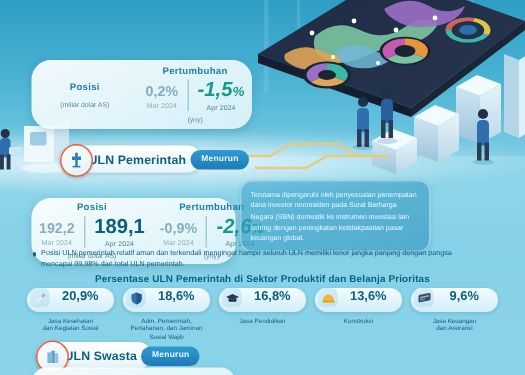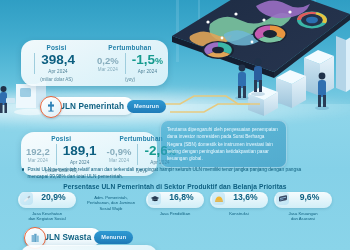--- a/index.html
+++ b/index.html
@@ -39,21 +39,21 @@
   
   .stat-wrap{display:flex;height:100%;align-items:center;}
   .stat-col{flex:1;display:flex;flex-direction:column;align-items:center;justify-content:center;}
   .stat-head{font-size:6.4px;font-weight:700;color:#1f7fa8;letter-spacing:.2px;margin-bottom:2px;}
   .stat-row{display:flex;align-items:baseline;justify-content:center;gap:0;}
   .stat-old,.stat-new{display:flex;flex-direction:column;align-items:center;padding:0 5px;}
   .stat-old{opacity:.62;}
   .v-div{width:1px;align-self:stretch;background:#9fcddd;margin:0 1px;}
   .big-old{font-size:9.5px;font-weight:700;color:#4c7f96;line-height:1.05;}
   .big-new{font-size:13.5px;font-weight:700;color:#0d5f80;line-height:1.05;}
-  .big-new.green{color:#159a8e;}
+  .big-new.green{color:#159a8e;font-style:italic;}
   .sub-date{font-size:4.6px;color:#4c7f96;margin-top:1px;letter-spacing:.1px;}
   .unit{font-size:4.6px;color:#58889c;margin-top:3px;}
   .pct-sign{font-size:9px;}
 
   
   .badge{
     position:absolute;display:flex;align-items:center;height:18px;
   }
   .badge-pill{
     display:flex;align-items:center;height:18px;border-radius:9px;padding:0 10px 0 19px;
@@ -250,24 +250,20 @@
       </g>
     </svg>
   </div>
 
   <div class="card" style="left:21px;top:40px;width:147px;height:46px;">
     <div class="stat-wrap">
       <div class="stat-col">
         <div class="stat-head">Posisi</div>
         <div class="stat-row">
           <div class="v-div"></div>
-          <div class="stat-new">
-            <div class="big-new">398,4</div>
-            <div class="sub-date">Apr 2024</div>
-          </div>
         </div>
         <div class="unit">(miliar dolar AS)</div>
       </div>
 
       <div class="stat-col">
         <div class="stat-head">Pertumbuhan</div>
         <div class="stat-row">
           <div class="stat-old">
             <div class="big-old">0,2%</div>
             <div class="sub-date">Mar 2024</div>
@@ -356,20 +352,29 @@
             <rect x="1.4" y="4.2" width="7.2" height="1.7" rx=".8" fill="#e9eef2" transform="rotate(-40 5 5)"></rect>
             <rect x="5.6" y="2.2" width="2.6" height="1.8" rx=".5" fill="#9fb3c0" transform="rotate(-40 6.9 3.1)"></rect>
           </svg>
         </span>
         <span class="chip-val">20,9%</span>
       </div>
       <div class="chip-lab">Jasa Kesehatan<br>dan Kegiatan Sosial</div>
     </div>
 
     <div class="chip">
+      <div class="chip-pill">
+        <span class="chip-ico">
+          <svg width="10" height="10" viewBox="0 0 10 10">
+            <path d="M5 1 L8.4 2.3 V5.2 C8.4 7.2 6.9 8.4 5 9 C3.1 8.4 1.6 7.2 1.6 5.2 V2.3 Z" fill="#2f72b5"></path>
+            <path d="M5 1 L8.4 2.3 V5.2 C8.4 7.2 6.9 8.4 5 9 Z" fill="#23578c"></path>
+          </svg>
+        </span>
+        <span class="chip-val">18,6%</span>
+      </div>
       <div class="chip-lab">Adm. Pemerintah,<br>Pertahanan, dan Jaminan<br>Sosial Wajib</div>
     </div>
 
     <div class="chip">
       <div class="chip-pill">
         <span class="chip-ico">
           <svg width="10" height="10" viewBox="0 0 10 10">
             <path d="M5 2 L9.3 4 L5 6 L0.7 4 Z" fill="#263a52"></path>
             <path d="M2.4 4.8 V6.6 C2.4 7.4 7.6 7.4 7.6 6.6 V4.8 L5 6 Z" fill="#1b2c40"></path>
           </svg>

